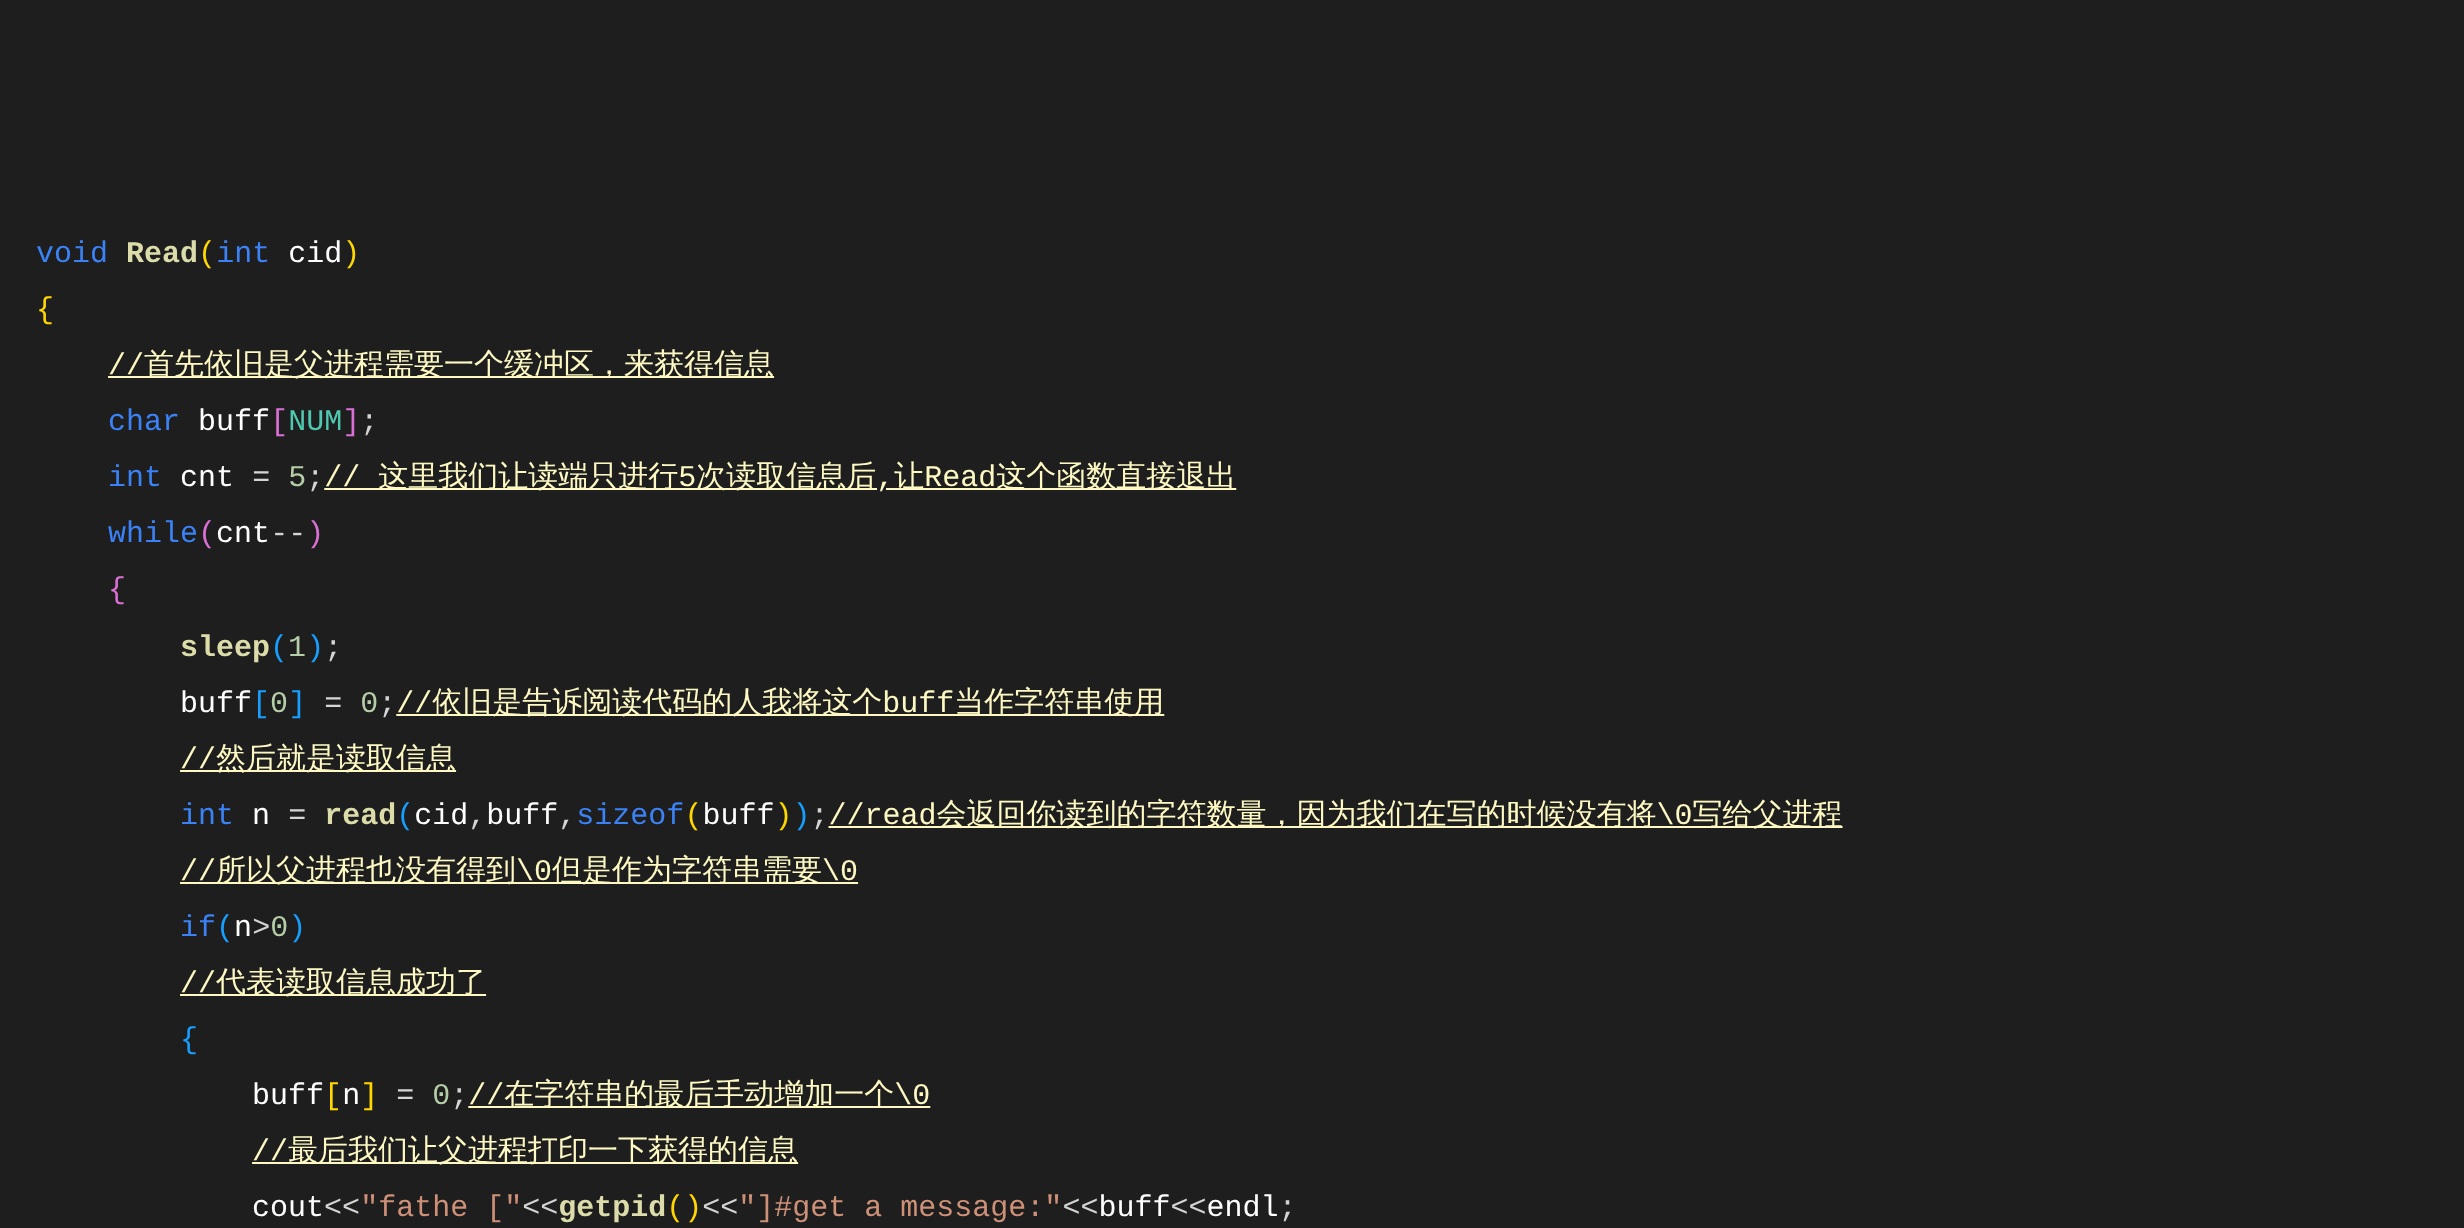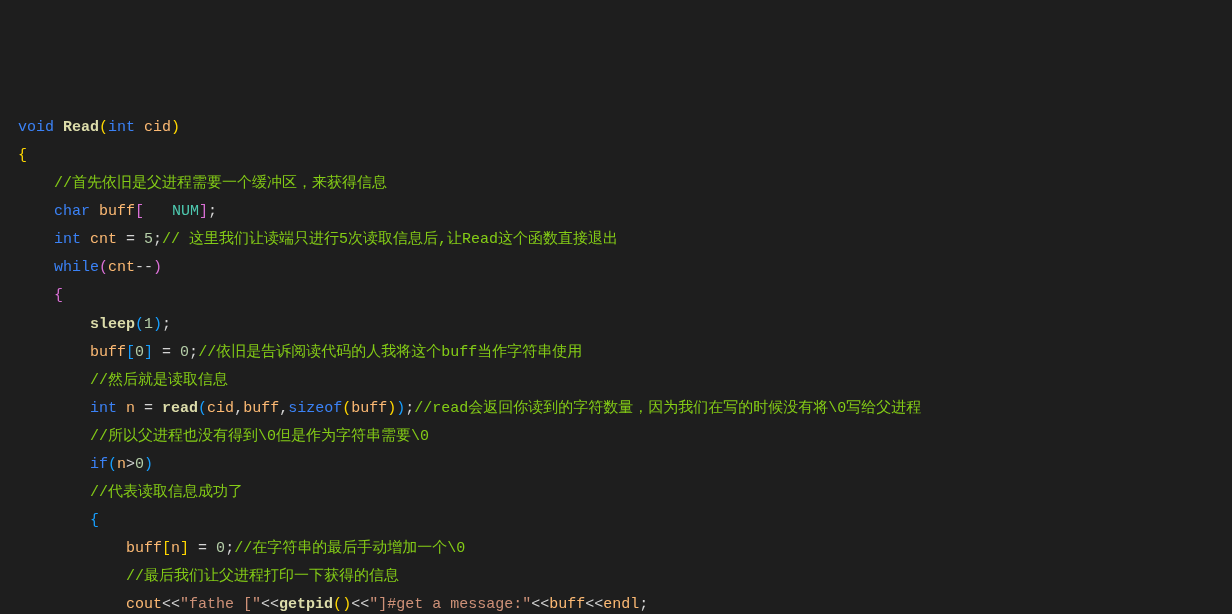--- a/index.html
+++ b/index.html
@@ -11,25 +11,25 @@
     color: #d4d4d4;
     padding: 2px 0 0 18px;
     white-space: pre;
     overflow: hidden;
     width: 1232px;
     height: 614px;
   }
   .line { position: relative; }
   .kw { color: #3b82f6; }
   .fn { color: #dcdcaa; font-weight: bold; }
-  .var { color: #fdba74; }
-  .macro { color: #4ec9b0; margin-left: 28px; }
+  .var { color: #ffffff; }
+  .macro { color: #4ec9b0; }
   .num { color: #b5cea8; }
   .str { color: #ce9178; }
-  .comment { color: #84cc16; }
+  .comment { color: #fef9c3; text-decoration: underline; }
   .brace-yellow { color: #ffd700; }
   .brace-purple { color: #da70d6; }
   .brace-blue { color: #179fff; }
   .paren-yellow { color: #ffd700; }
   .paren-purple { color: #da70d6; }
   .paren-blue { color: #179fff; }
   .op { color: #d4d4d4; }
   .punct { color: #d4d4d4; }
 </style>
 </head>

